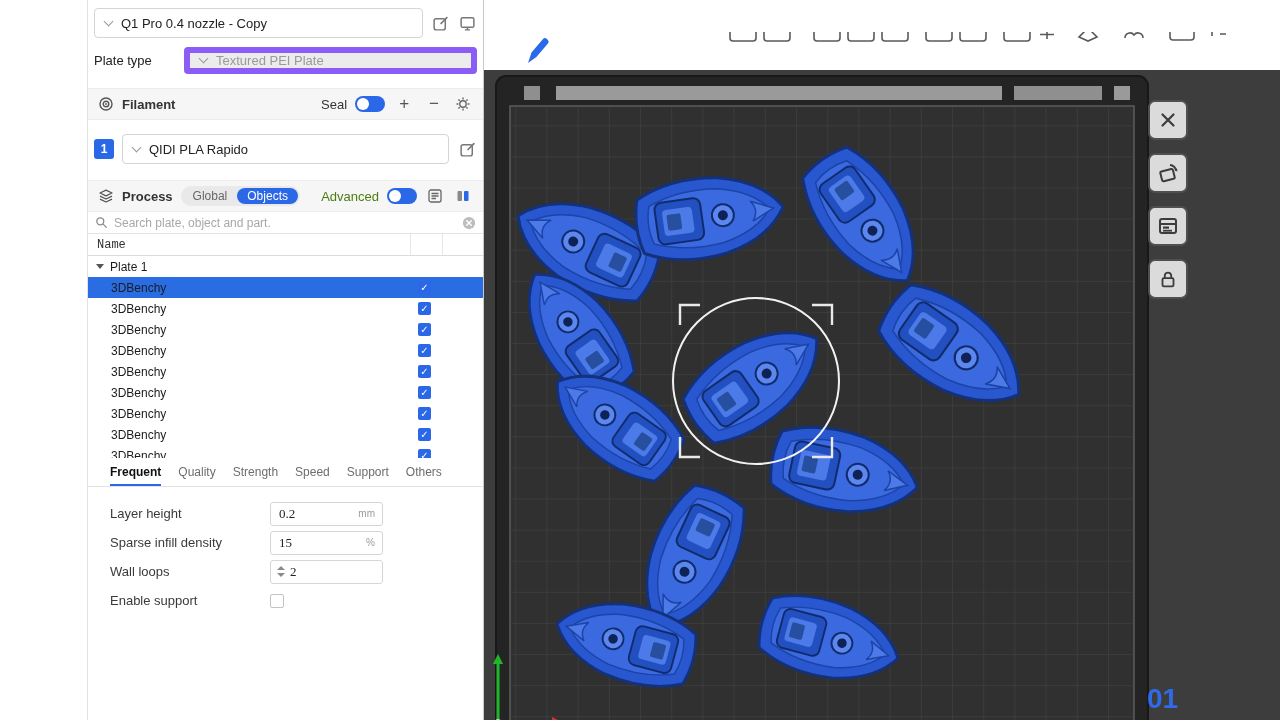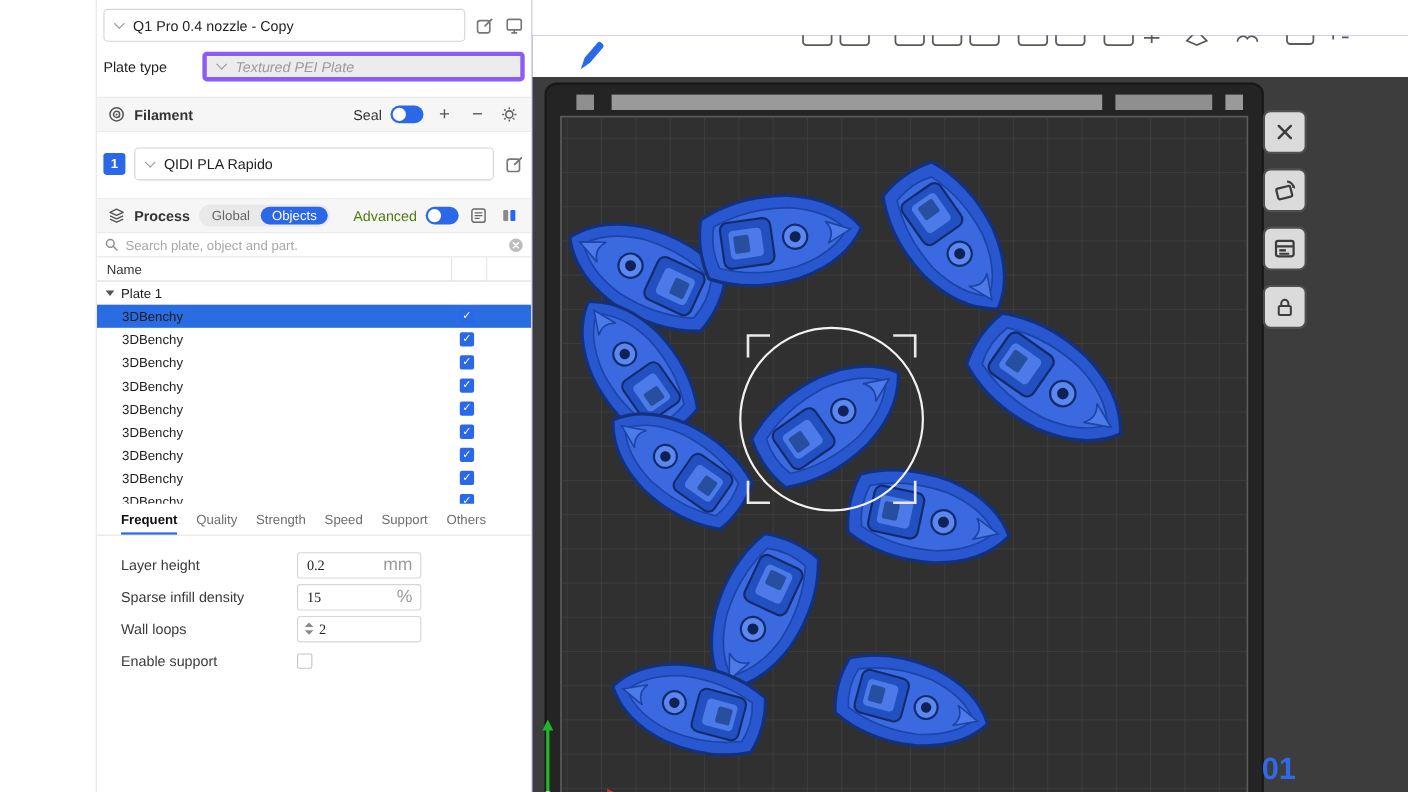--- a/index.html
+++ b/index.html
@@ -10,21 +10,21 @@
   .left-rail { position:absolute; left:0; top:0; width:88px; height:720px; background:#fff; border-right:1px solid #e2e2e2; }
   .panel { position:absolute; left:88px; top:0; width:396px; height:720px; background:#fff; border-right:1px solid #c9c9c9; overflow:hidden; }
 
   .preset-row { margin:8px 6px 0 6px; display:flex; align-items:center; gap:7px; }
   .selbox { display:flex; align-items:center; gap:9px; border:1px solid #d4d4d4; border-radius:4px; height:30px; padding:0 10px; font-size:13px; color:#222; background:#fff; flex:1; }
   .chev { width:7px; height:7px; border-right:1.6px solid #999; border-bottom:1.6px solid #999; transform:rotate(45deg); flex:none; margin-top:-4px; }
   .icon-btn { width:20px; height:20px; display:flex; align-items:center; justify-content:center; flex:none; }
 
   .plate-row { margin:9px 6px 0 6px; display:flex; align-items:center; font-size:13px; color:#222; }
   .plate-row .lbl { width:90px; }
-  .selbox.gray { background:#ececec; border:4px solid #8b5cf6; height:27px; color:#9a9a9a;font-style:italic; }
+  .selbox.gray { background:#ececec; border:6px solid #8b5cf6; height:27px; color:#9a9a9a; }
 
   .sect { display:flex; align-items:center; height:32px; background:#f6f6f7; border-top:1px solid #ececec; border-bottom:1px solid #ececec; padding:0 10px; gap:8px; font-size:13px; color:#333; }
   .sect .title { font-weight:700; }
   .sect.filament { margin-top:14px; }
   .sect.process { margin-top:16px; }
   .spacer { flex:1; }
   .toggle { width:30px; height:16px; border-radius:8px; background:var(--accent); position:relative; flex:none; }
   .toggle::after { content:""; position:absolute; left:2px; top:2px; width:12px; height:12px; border-radius:50%; background:#fff; }
   .pm { font-size:17px; color:#555; padding:0 6px; line-height:16px; }
 
@@ -33,41 +33,41 @@
 
   .pillgroup { display:flex; background:#e9e9e9; border-radius:11px; padding:2px; font-size:12px; align-items:center; }
   .pill { padding:1px 10px; border-radius:9px; color:#666; }
   .pill.active { background:var(--accent); color:#fff; }
   .adv-label { font-size:13px; color:#4d7c0f; }
 
   .search-row { height:22px; display:flex; align-items:center; gap:6px; padding:0 7px; border-bottom:1px solid #e4e4e4; }
   .search-row input { border:none; outline:none; flex:1; font-size:12px; color:#444; font-family:Liberation Sans, sans-serif; background:transparent; }
   .search-row input::placeholder { color:#a8a8a8; }
 
-  .name-header { height:22px; display:flex; align-items:center; padding-left:9px; font-size:12px; color:#333; border-bottom:1px solid #dcdcdc; position:relative; }
+  .name-header { height:22px; display:flex; align-items:center; padding-left:9px; font-size:12px; color:#333; border-bottom:1px solid #dcdcdc; position:relative;font-family:Liberation Mono, monospace; }
   .col-sep { position:absolute; top:0; bottom:0; width:1px; background:#e6e6e6; }
 
   .tree { height:202px; overflow:hidden; }
   .trow { height:21px; display:flex; align-items:center; font-size:12px; color:#1c1c1c; position:relative; padding-left:23px; }
   .trow.group { padding-left:8px; }
   .caret { width:0; height:0; border-left:4px solid transparent; border-right:4px solid transparent; border-top:5px solid #555; margin-right:6px; }
   .trow.selected { background:#2a6ce2; }
   .cb { width:13px; height:13px; border-radius:2px; background:var(--accent); color:#fff; font-size:10px; line-height:13px; text-align:center; position:absolute; left:330px; top:4px; }
 
   .tabs { display:flex; gap:17px; height:29px; padding-left:22px; border-bottom:1px solid #e3e3e3; font-size:12px; color:#6d6d6d; }
   .tab { height:100%; display:flex; align-items:center; position:relative; }
   .tab.active { color:#101010; font-weight:700; }
   .tab.active::after { content:""; position:absolute; left:0; right:0; bottom:0; height:2.5px; background:var(--accent); }
 
   .params { padding-top:12px; }
   .prow { display:flex; align-items:center; height:29px; padding-left:22px; font-size:13px; color:#3a3a3a; }
   .plabel { width:160px; }
   .pinput { width:113px; height:24px; border:1px solid #d6d6d6; border-radius:3px; position:relative; display:flex; align-items:center; background:#fff; }
   .pinput input { border:none; outline:none; width:100%; font-size:13px; padding:0 28px 0 8px; color:#222; background:transparent; font-family:Liberation Serif, serif; }
-  .unit { position:absolute; right:7px; font-size:16px; color:#9b9b9b;padding-left:12px; }
+  .unit { position:absolute; right:7px; font-size:10px; color:#9b9b9b;padding-left:12px; }
   .spin { display:flex; flex-direction:column; gap:3px; margin-left:6px; flex:none; }
   .spin i { width:0; height:0; border-left:4px solid transparent; border-right:4px solid transparent; display:block; }
   .spin .up { border-bottom:4px solid #8a8a8a; }
   .spin .dn { border-top:4px solid #8a8a8a; }
   .pinput.spinbox input { padding-left:5px; }
   .cb-empty { width:14px; height:14px; border:1px solid #c4c4c4; border-radius:2px; background:#fff; }
 
   .viewport { position:absolute; left:484px; top:0; width:796px; height:720px; background:#8b5cf6;margin-top:32px; }
   .vp-svg { position:absolute; inset:0; }
   .side-btns { position:absolute; left:664px; top:68px; display:flex; flex-direction:column; gap:13px; }

